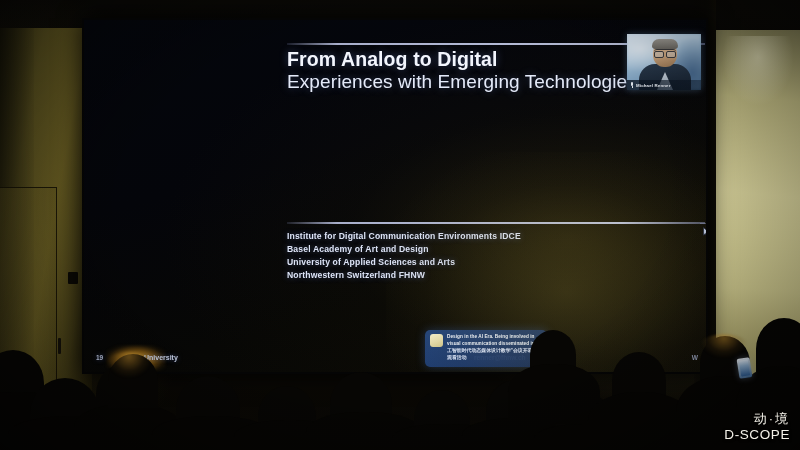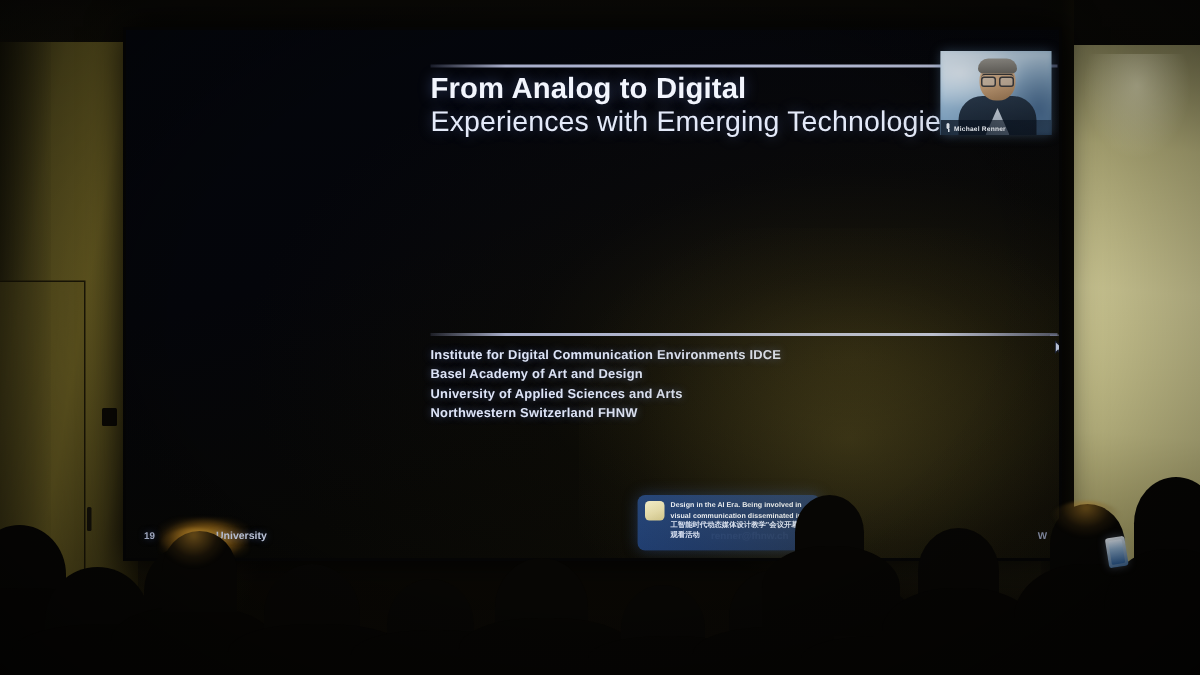--- a/index.html
+++ b/index.html
@@ -544,14 +544,18 @@
 
   <div class="aud" style="left:756px; top:318px; width:56px; height:62px;"></div>
   <div class="aud-shoulders" style="left:736px; top:366px; width:90px; height:88px;"></div>
 
   <div class="phone">
     <div class="phone-screen"></div>
   </div>
 
   <div class="vignette"></div>
 
+  <div class="watermark">
+    <div class="wm-cn">动·境</div>
+    <div class="wm-en">D-SCOPE</div>
+  </div>
 
 </div>
 
 </body></html>

